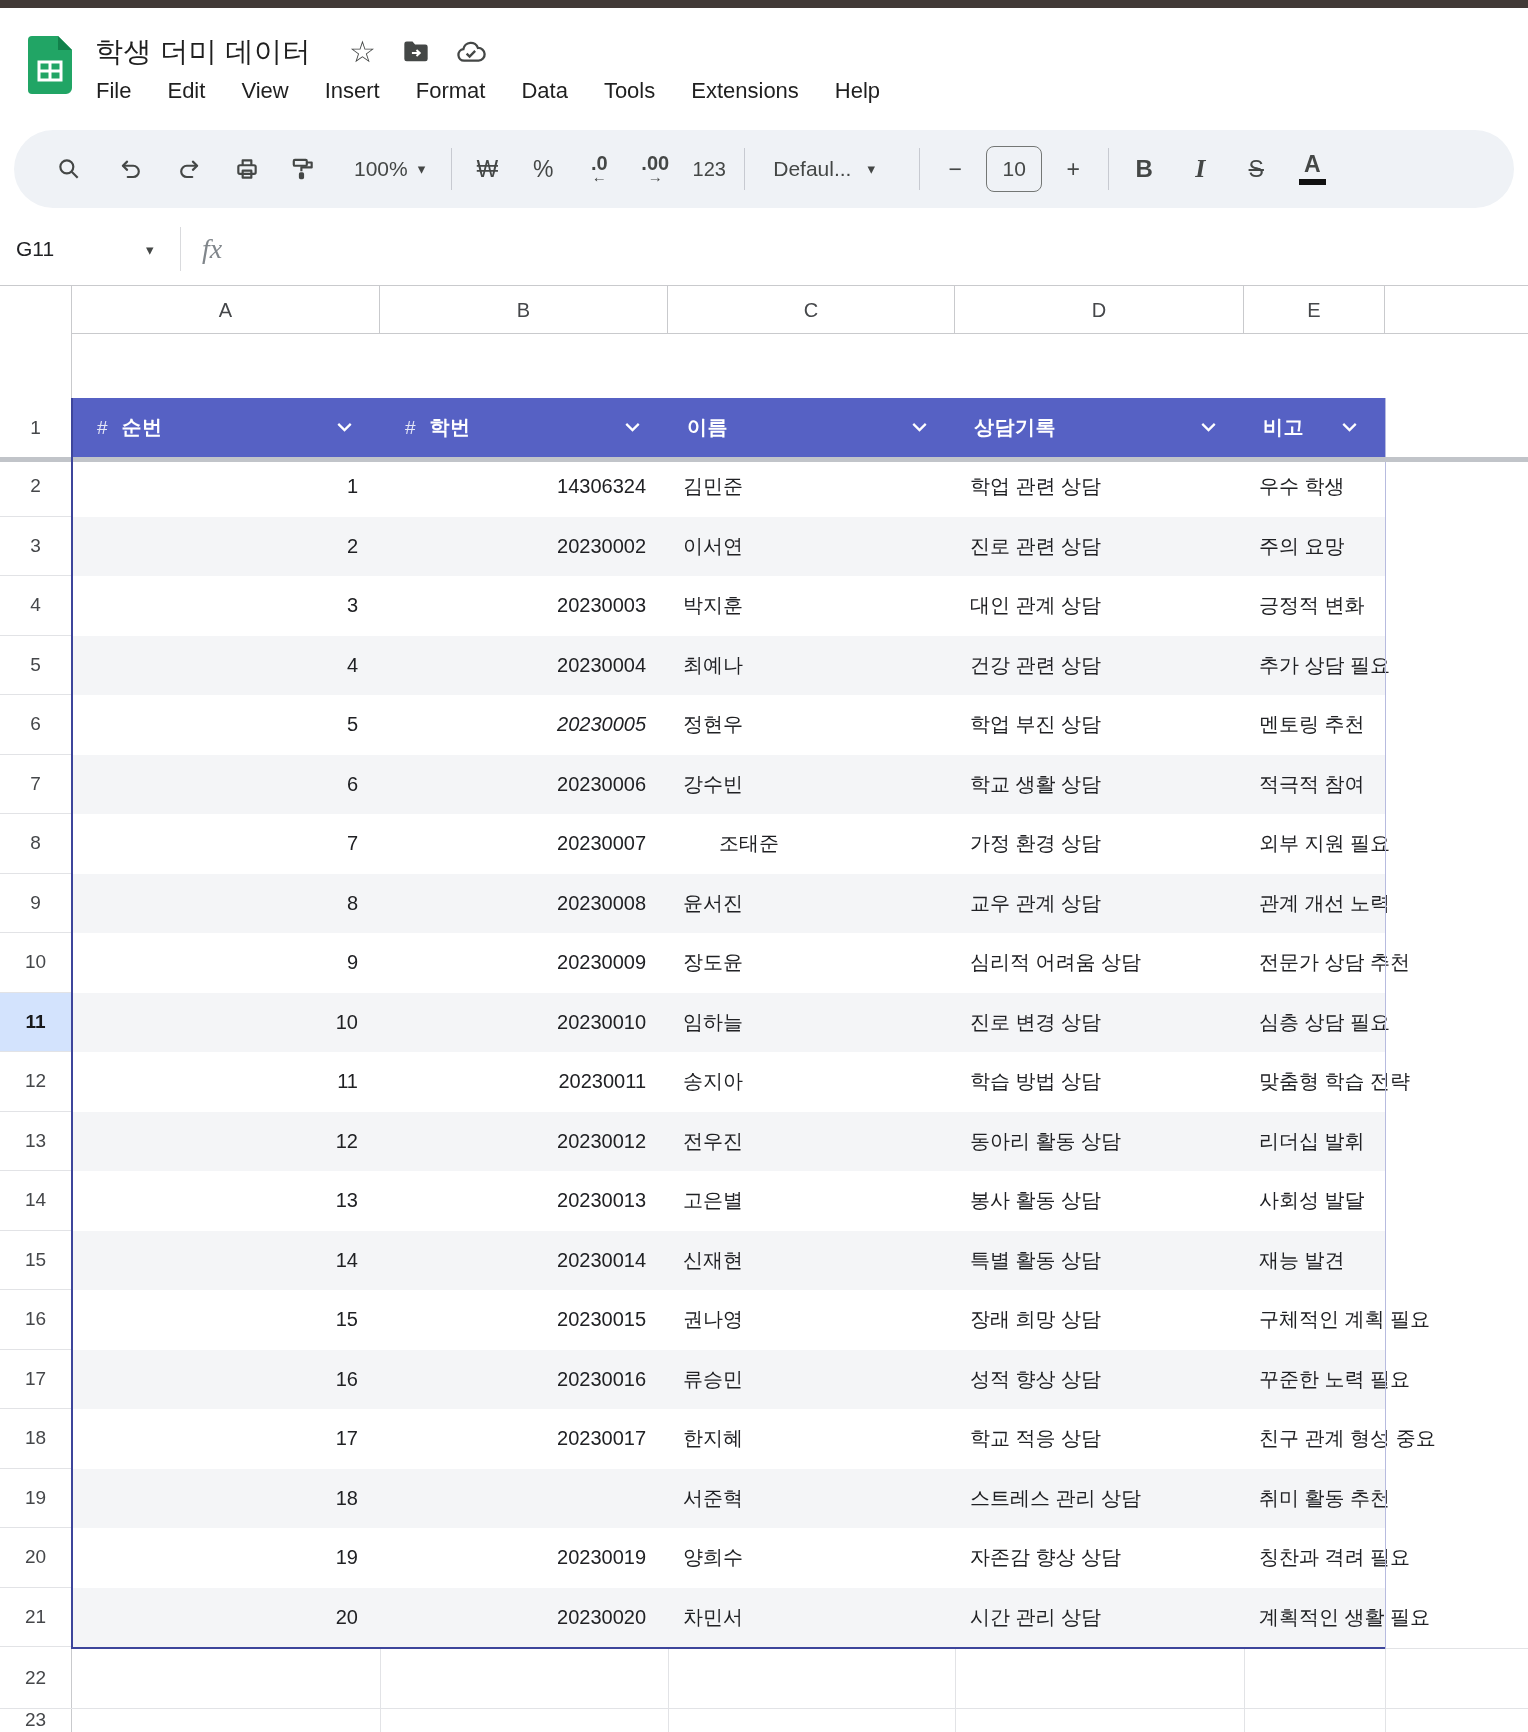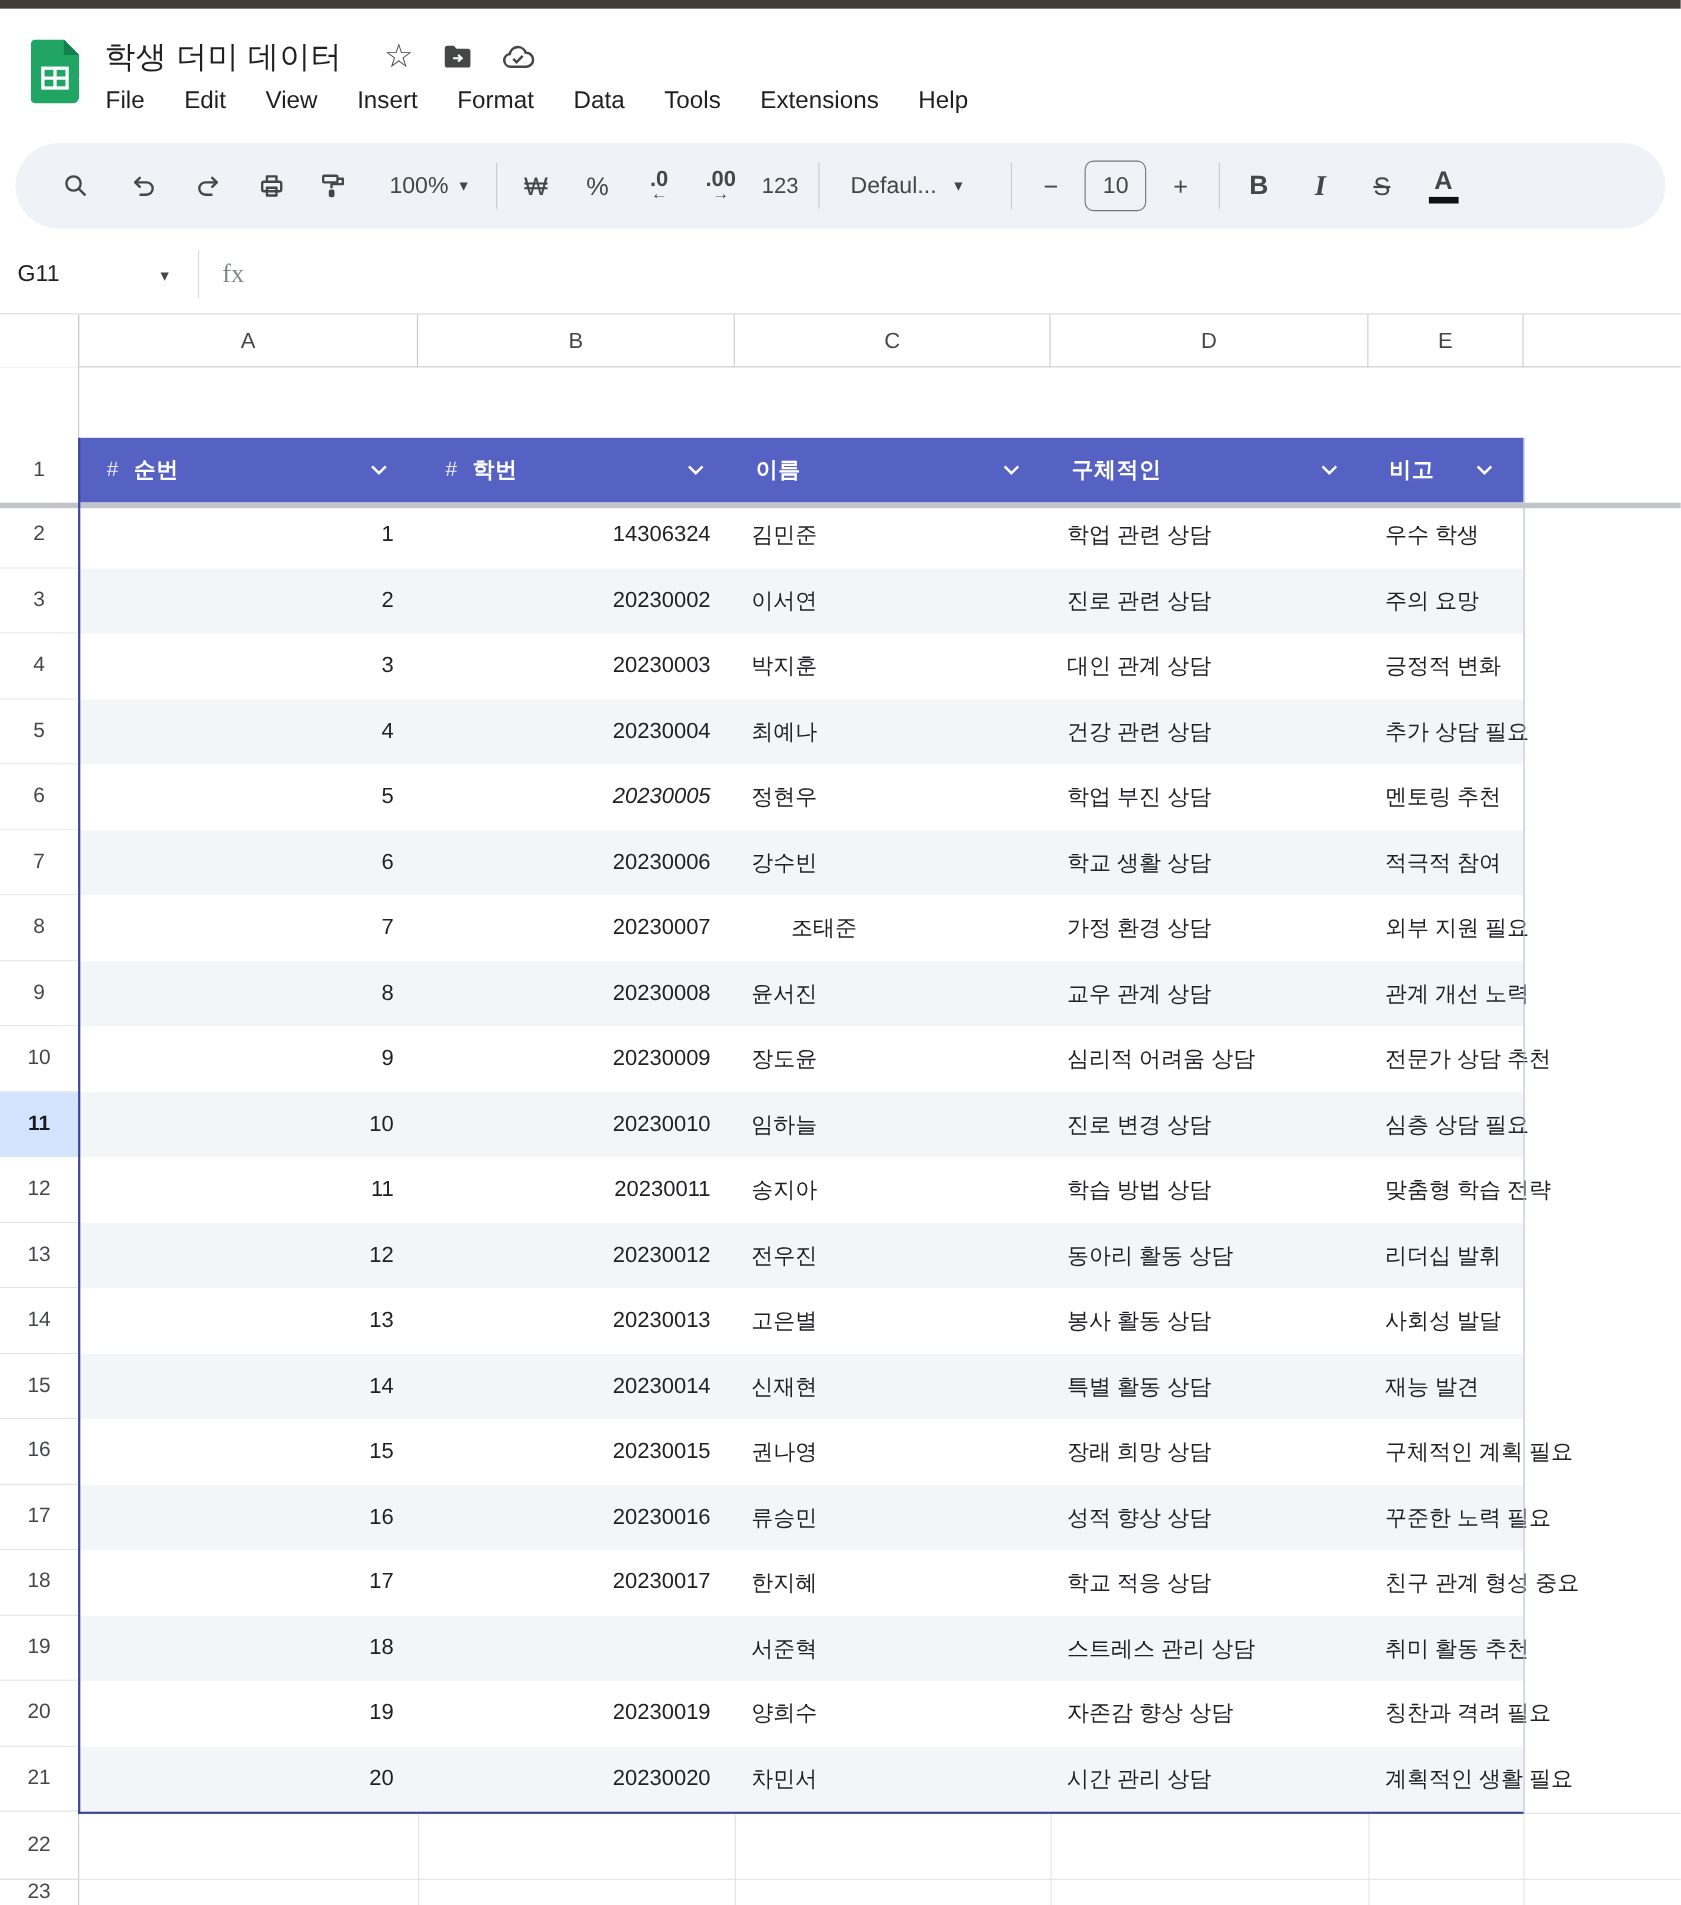--- a/index.html
+++ b/index.html
@@ -45,21 +45,21 @@
   .colorA{display:flex;flex-direction:column;align-items:center;gap:3px;cursor:pointer}
   .colorA .aglyph{font-size:23px;font-weight:600;color:var(--icon);line-height:1}
   .colorA .abar{width:27px;height:6px;background:#111}
 
   
   .fbar{position:absolute;left:0;top:213px;width:1528px;height:73px;background:#fff;border-bottom:1px solid var(--gridline)}
   .namebox{position:absolute;left:16px;top:0;height:72px;display:flex;align-items:center;font-size:21px;color:var(--ink)}
   .namechev{position:absolute;left:146px;top:28px;font-size:15px;color:var(--icon);cursor:pointer}
   .fdiv{position:absolute;left:180px;top:14px;width:1px;height:44px;background:#d9dadd}
   .fx{position:absolute;left:202px;top:0;height:72px;display:flex;align-items:center;
-    font-family:"Liberation Serif",serif;font-size:24px;color:#80868b}
+    font-family:"Liberation Serif",serif;font-style:italic;font-size:28px;color:#80868b}
   .finput{position:absolute;left:250px;top:0;height:72px;right:10px}
 
   
   .colheaders{position:absolute;left:0;top:286px;width:1528px;height:48px;background:#fff;border-bottom:1px solid var(--gridline)}
   .corner{position:absolute;left:0;top:0;width:72px;height:48px;border-right:1px solid var(--gridline);background:#fff;cursor:pointer}
   .colhead{position:absolute;top:0;height:48px;display:flex;align-items:center;justify-content:center;
     font-size:20px;color:#45474a;border-right:1px solid var(--gridline);cursor:pointer}
   .colhead-f{position:absolute;left:1385px;top:0;width:143px;height:48px}
 
   
@@ -253,21 +253,21 @@
           <path d="M1 1.5 L6 6.5 L11 1.5" fill="none" stroke="#fff" stroke-width="1.8"></path>
         </svg>
       </div>
       <div class="phcell nonum" style="left: 596px; width: 287px;">
         <span class="phlabel">이름</span>
         <svg viewBox="0 0 12 8" width="15" height="10" class="phchev">
           <path d="M1 1.5 L6 6.5 L11 1.5" fill="none" stroke="#fff" stroke-width="1.8"></path>
         </svg>
       </div>
       <div class="phcell nonum" style="left: 883px; width: 289px;">
-        <span class="phlabel">구체적인</span>
+        <span class="phlabel">상담기록</span>
         <svg viewBox="0 0 12 8" width="15" height="10" class="phchev">
           <path d="M1 1.5 L6 6.5 L11 1.5" fill="none" stroke="#fff" stroke-width="1.8"></path>
         </svg>
       </div>
       <div class="phcell nonum" style="left: 1172px; width: 141px;">
         <span class="phlabel">비고</span>
         <svg viewBox="0 0 12 8" width="15" height="10" class="phchev">
           <path d="M1 1.5 L6 6.5 L11 1.5" fill="none" stroke="#fff" stroke-width="1.8"></path>
         </svg>
       </div>

